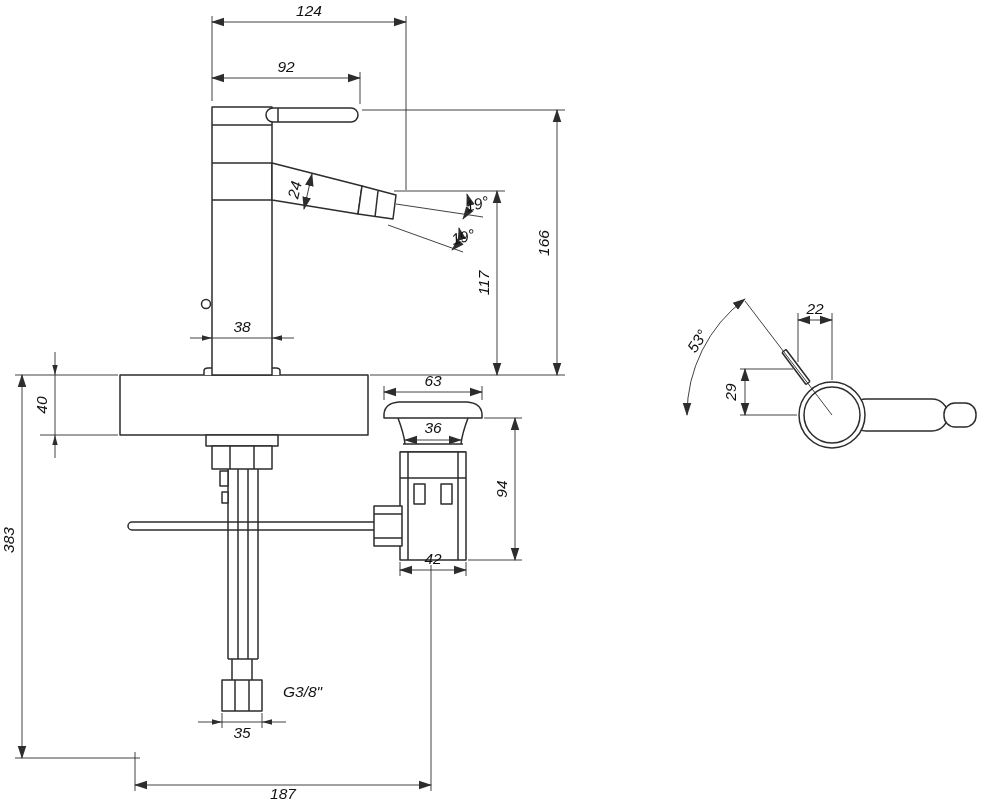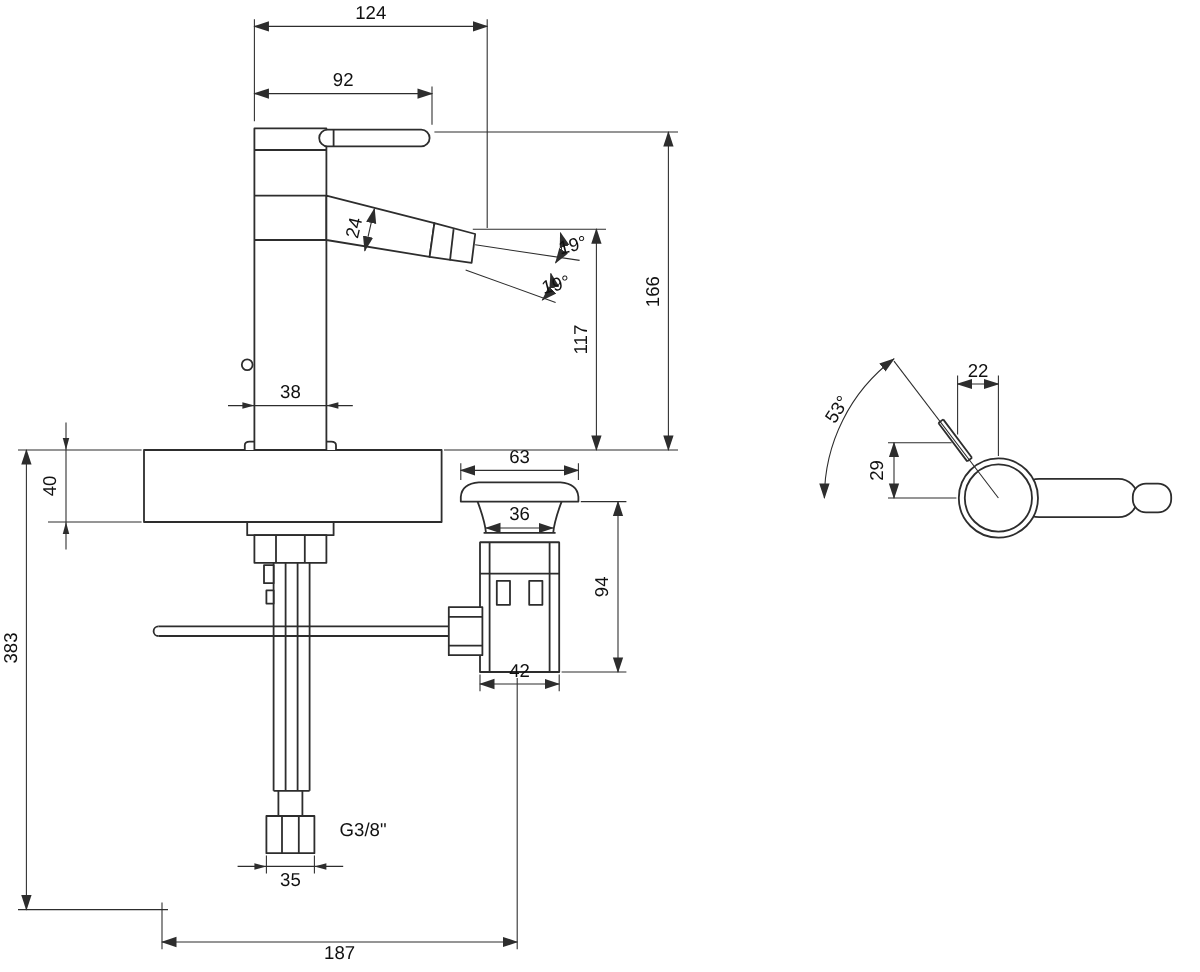--- a/index.html
+++ b/index.html
@@ -1,17 +1,17 @@
 <!DOCTYPE html>
 <html><head>
 <meta charset="utf-8">
 <style>
   html,body{margin:0;padding:0;background:#fff;}
   .canvas{position:relative;width:1000px;height:810px;background:#ffffff;overflow:hidden;
-          font-family:"Liberation Sans", sans-serif;}
+          font-family:"Liberation Sans", sans-serif;font-style:italic;}
   svg{position:absolute;left:0;top:0;}
   .obj{stroke:#2d2d2d;stroke-width:1.5;fill:none;stroke-linejoin:round;stroke-linecap:butt;}
   .objf{stroke:#2d2d2d;stroke-width:1.5;fill:#ffffff;stroke-linejoin:round;}
   .dim{stroke:#2d2d2d;stroke-width:0.9;fill:none;}
   .arrfill{fill:#2d2d2d;stroke:none;}
   text{font-family:"Liberation Sans", sans-serif;font-size:15.5px;fill:#111111;}
   .mid{text-anchor:middle;}
   .start{text-anchor:start;}
 </style>
 </head>

